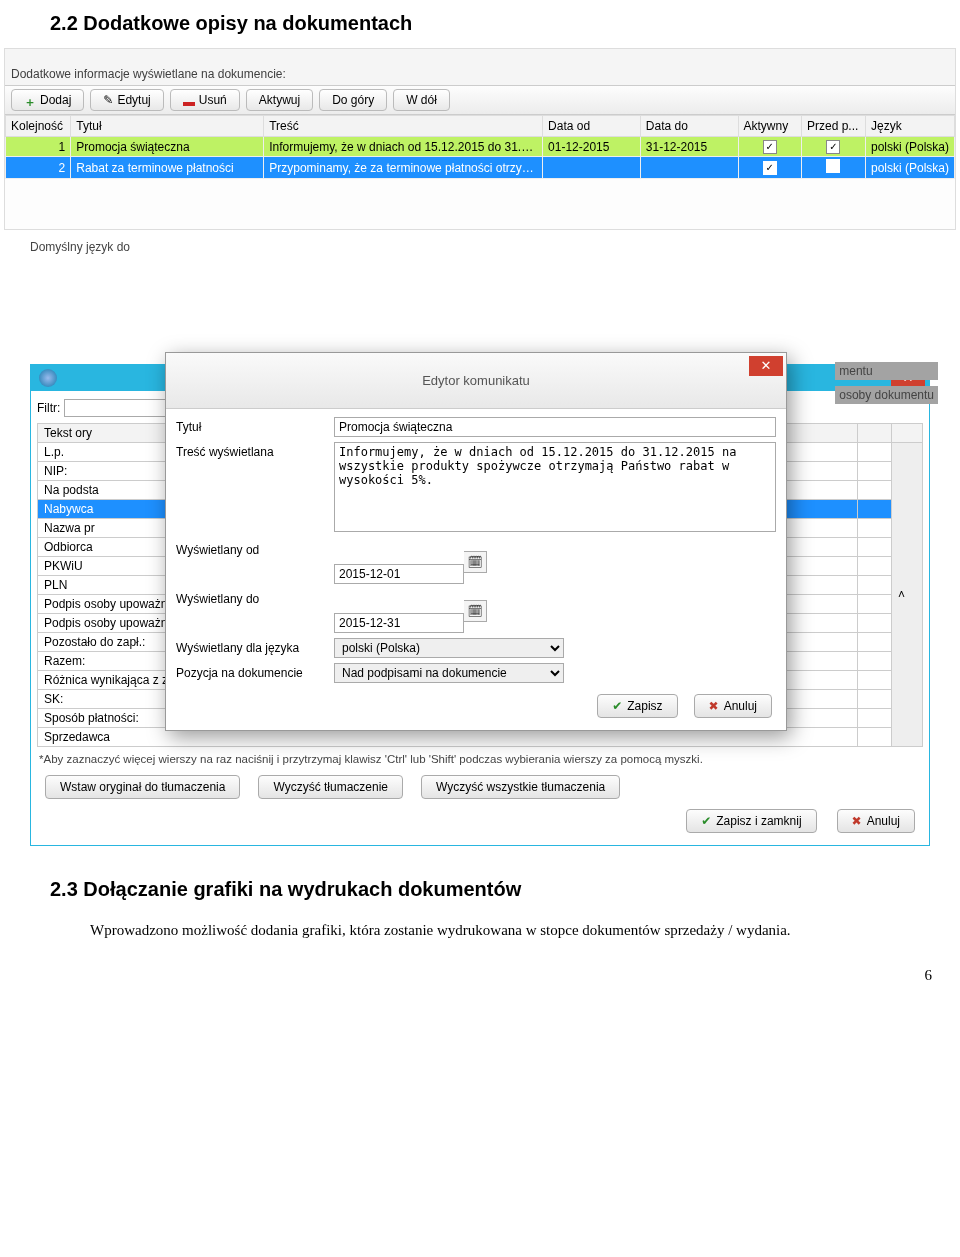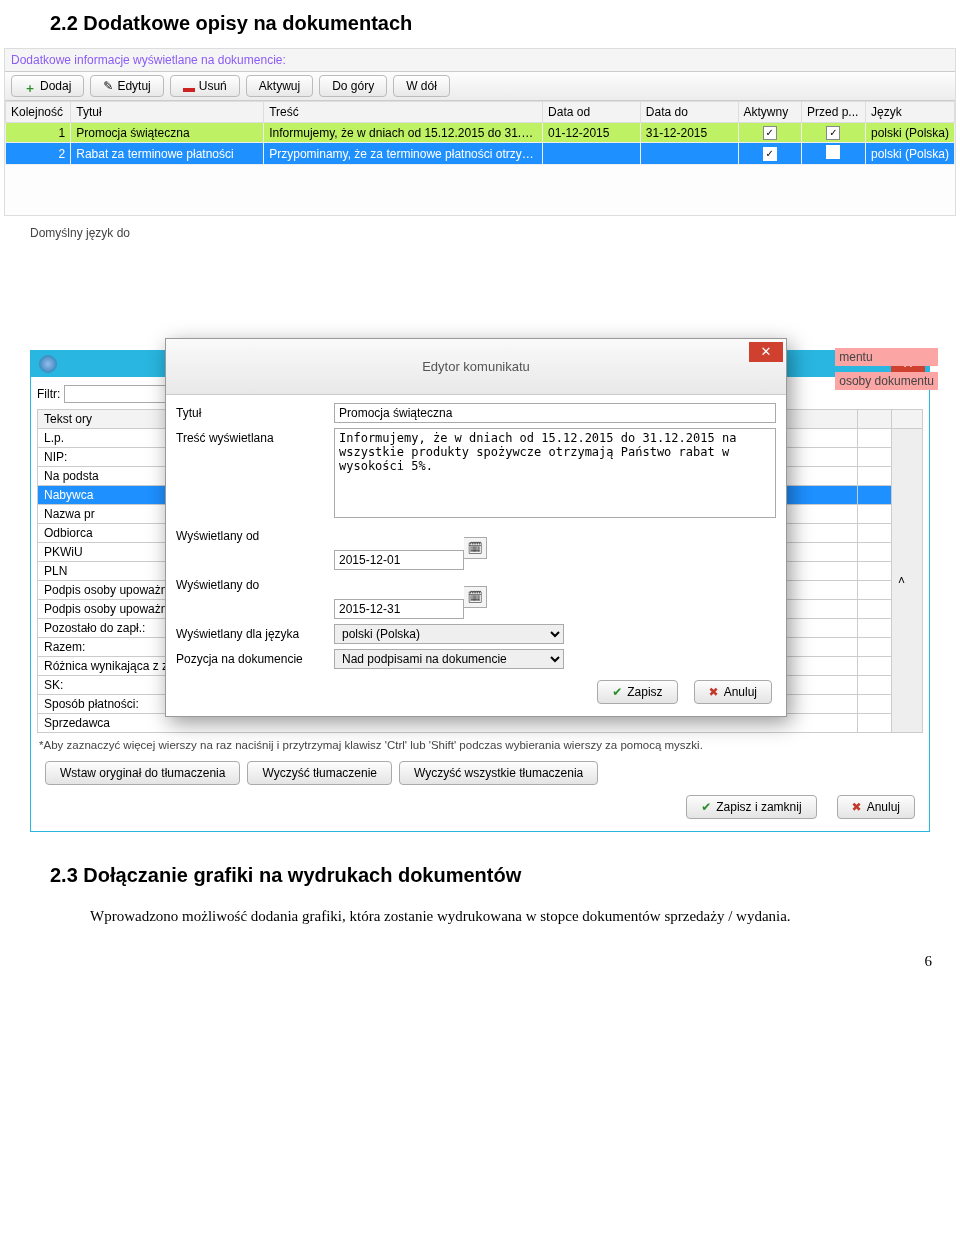--- a/index.html
+++ b/index.html
@@ -20,21 +20,21 @@
   .heading-22 { font-family: Arial, sans-serif; font-weight: bold; font-size: 20px; margin: 8px 0; }
   .para-indent { text-indent: 40px; }
 
   
   .scr1 {
     margin: 10px 4px;
     background: #f5f5f5;
     border: 1px solid #ddd;
     font-size: 12px;
   }
-  .scr1-label { padding: 4px 6px; color:#8b5cf6; }
+  .scr1-label { padding: 4px 6px; color:#404040;margin-top:14px; }
   .toolbar {
     background: linear-gradient(#fdfdfd,#ececec);
     border-top: 1px solid #ccc;
     border-bottom: 1px solid #ccc;
     padding: 3px 6px;
     display: flex;
     gap: 6px;
   }
   .tbtn {
     background: linear-gradient(#fff,#e8e8e8);
@@ -71,21 +71,21 @@
   .w-orb { width:18px; height:18px; border-radius:50%; background:radial-gradient(#9be,#17a); display:inline-block; margin:4px;}
   .under-body { padding:6px; }
   .filtr-row { padding:2px 0 6px 0; }
   .filtr-row input { border:1px solid #aaa; width:120px; font-size:12px; padding:1px 3px;}
   .grid2 { width:100%; border-collapse:collapse; border:1px solid #bbb; }
   .grid2 th, .grid2 td { border:1px solid #ccc; padding:2px 6px; font-size:12px;}
   .grid2 th { background:#f3f3f3; font-weight:normal; text-align:left;}
   .grid2 tr.sel td { background:#1e90ff; color:#fff;}
   .scrollcol { width:18px; background:#eee;}
   .hint { font-size:11.5px; color:#444; padding:6px 2px; }
-  .btnrow { display:flex; gap:7px; padding:4px 8px; }
+  .btnrow { display:flex; gap:18px; padding:4px 8px; }
   .btnrow2 { display:flex; gap:20px; padding:6px 8px; justify-content:flex-end; }
   .obtn {
     background:linear-gradient(#fdfdfd,#e4e4e4);
     border:1px solid #aaa; border-radius:4px;
     padding:4px 14px; font-size:12px; cursor:pointer;
     display:inline-flex; align-items:center; gap:5px;
   }
   .ic-save { color:#2a8c2a;}
   .ic-cancel { color:#c0392b;}
 
@@ -110,21 +110,21 @@
     width:100%; box-sizing:border-box; border:1px solid #aaa; padding:2px 4px; font-size:12px;
   }
   .fin textarea {
     width:100%; box-sizing:border-box; border:1px solid #aaa; padding:2px 4px; font-size:12px; height:90px; resize:none;
   }
   .date-in { width:130px !important;margin-top:24px; }
   .date-wrap { display:inline-flex; align-items:center; }
   .date-btn { border:1px solid #aaa; border-left:none; width:22px; height:20px; background:#f4f4f4; display:inline-flex; align-items:center; justify-content:center;}
   select.combo { border:1px solid #aaa; font-size:12px; padding:1px 3px; width:230px; }
   .modal-btns { display:flex; gap:16px; justify-content:flex-end; padding:6px 4px 2px 4px;}
-  .bg-label-right { position:absolute; right:0; top:10px; background:#fca5a5; padding:2px 4px; font-size:12px; color:#444;}
+  .bg-label-right { position:absolute; right:0; top:10px; background:#a3a3a3; padding:2px 4px; font-size:12px; color:#444;}
   
   .page-num { text-align:right; padding:10px 28px 16px 0; font-family:Georgia,serif; font-size:15px;}
   .lang-partial { margin:4px 0 0 30px; color:#444; font-size:12px;}
 </style>
 </head>
 <body>
 
 <div class="doc-text">
   <div class="heading-22">2.2 Dodatkowe opisy na dokumentach</div>
 </div>

